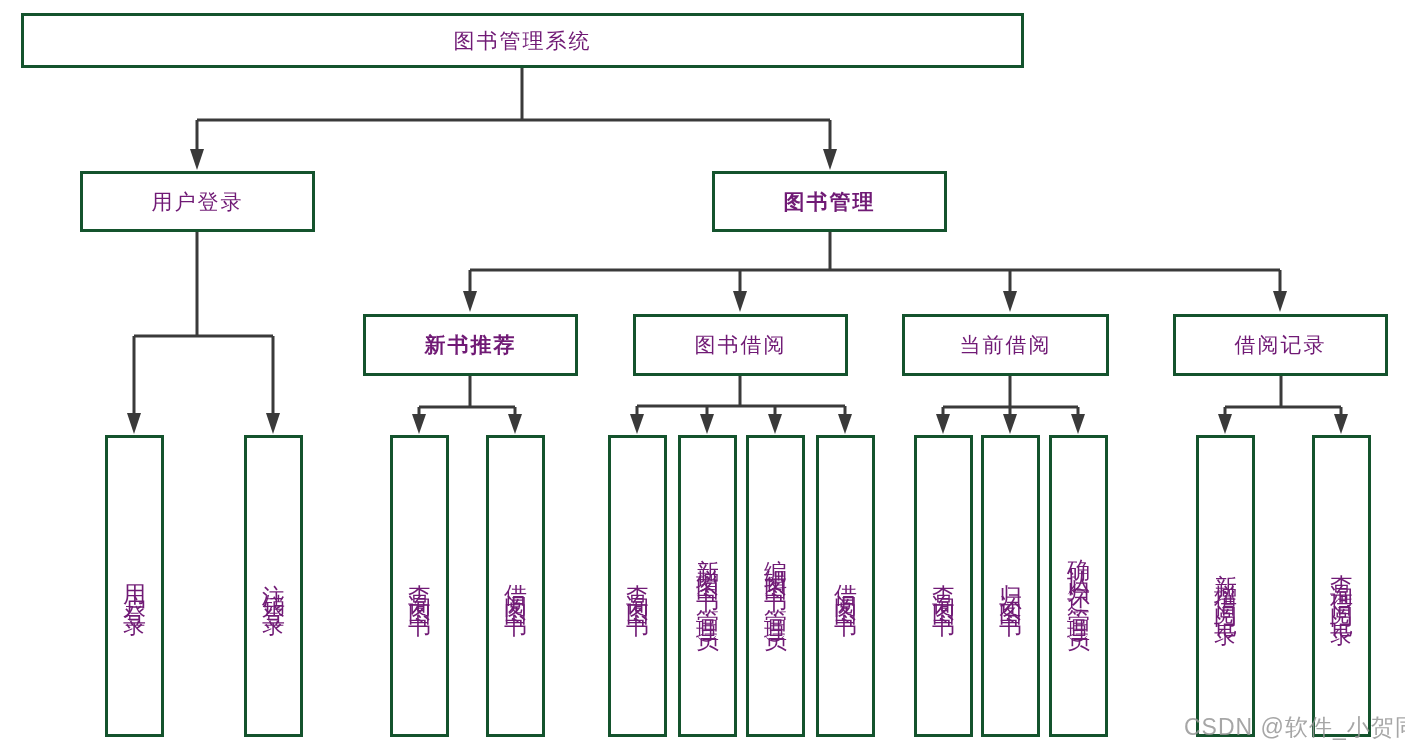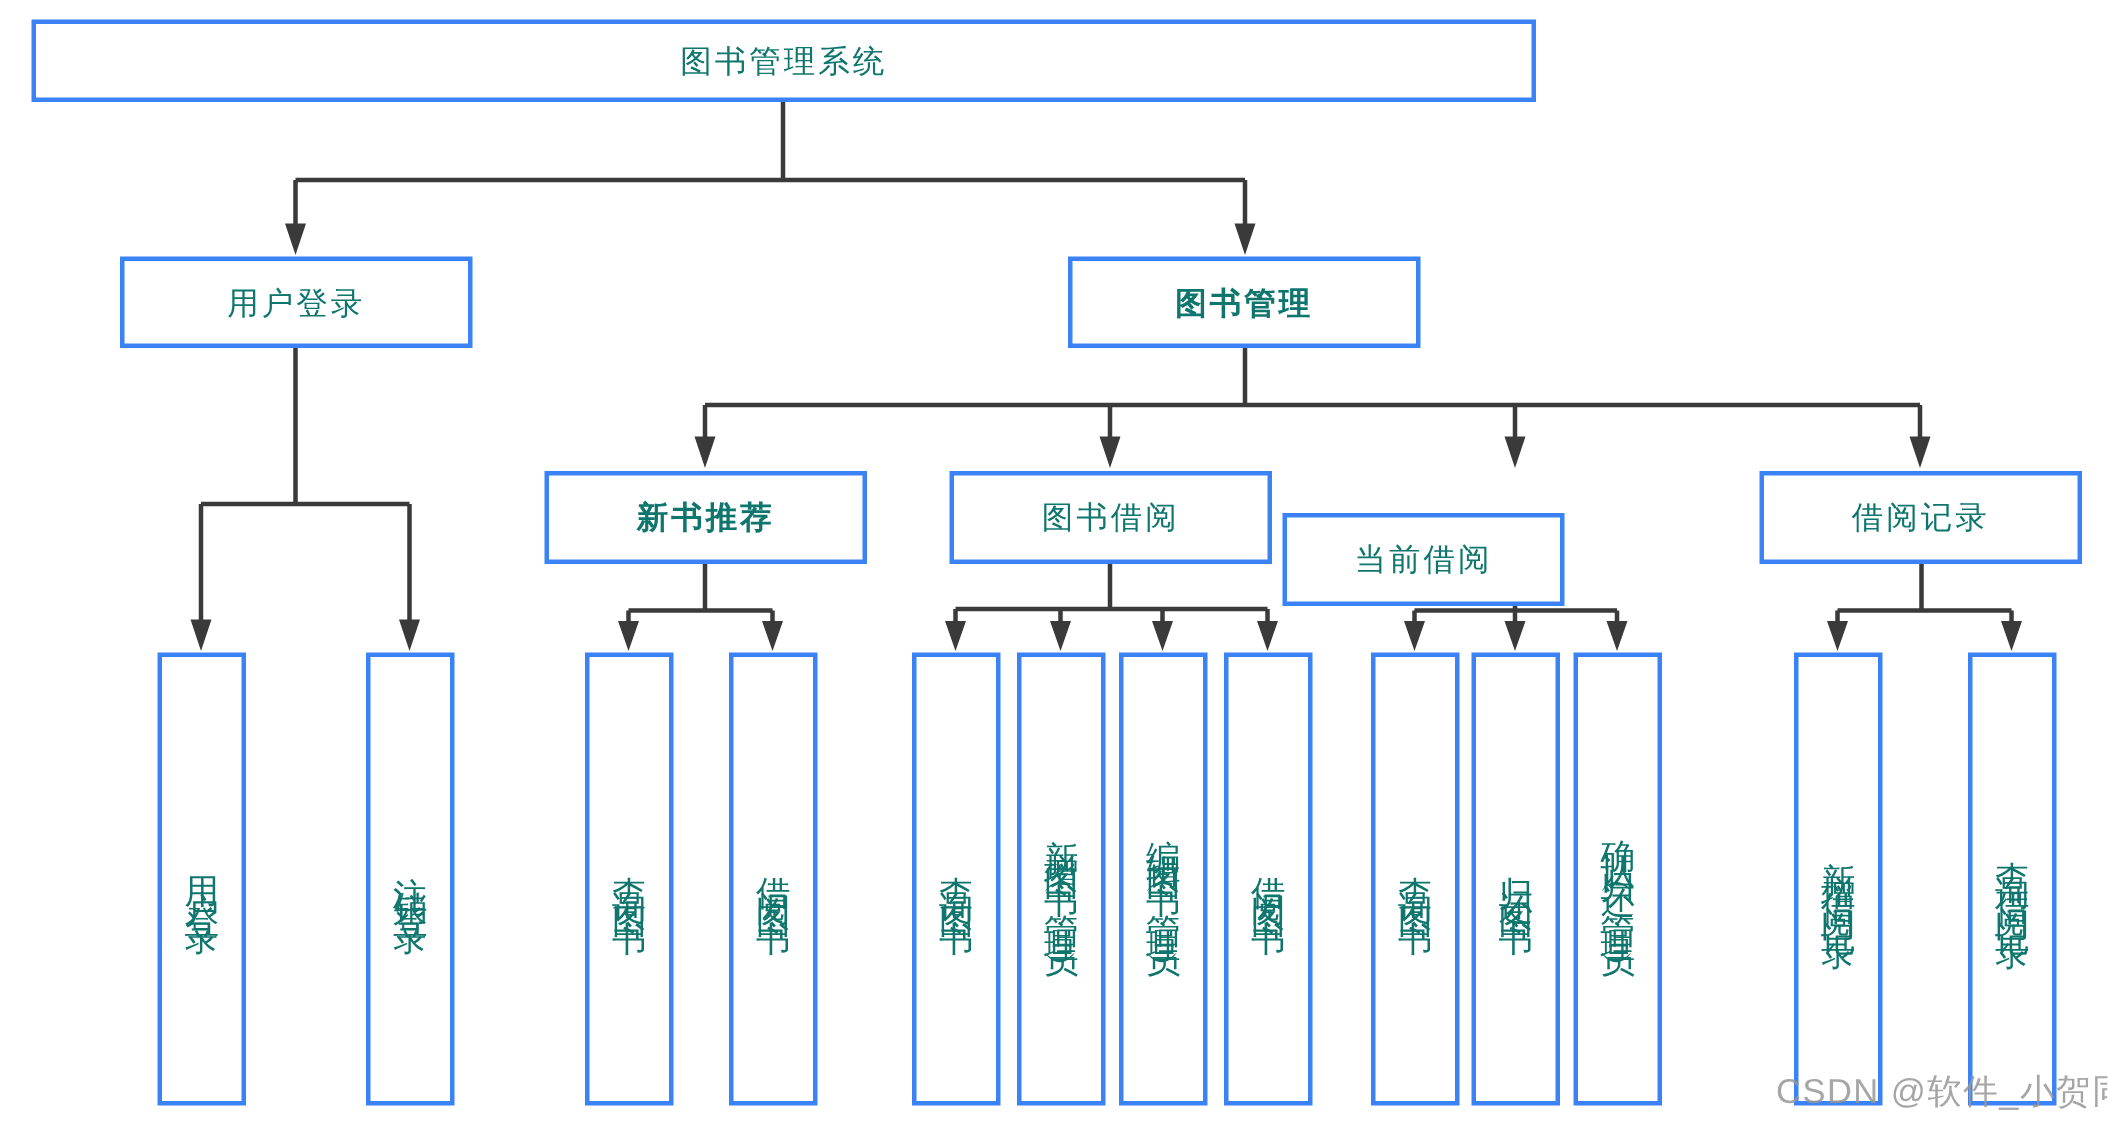--- a/index.html
+++ b/index.html
@@ -20,22 +20,22 @@
     left: 0;
     top: 0;
     width: 1405px;
     height: 747px;
     z-index: 1;
   }
   .node {
     position: absolute;
     box-sizing: border-box;
     background: #ffffff;
-    border: 3px solid #3b82f6;
-    color: #0f766e;
+    border: 3px solid #14532d;
+    color: #701a75;
     display: flex;
     align-items: center;
     justify-content: center;
     z-index: 2;
     text-align: center;
   }
   .node.h-label {
     font-size: 21px;
     letter-spacing: 2px;
     white-space: nowrap;
@@ -102,21 +102,21 @@
     <polygon points="1334,414 1348,414 1341,434" fill="#3a3a3a" stroke="none"></polygon>
   </svg>
 
   <div class="node h-label" style="left:21px; top:13px; width:1003px; height:55px;">图书管理系统</div>
 
   <div class="node h-label" style="left:80px; top:171px; width:235px; height:61px;">用户登录</div>
   <div class="node h-label" style="left:712px; top:171px; width:235px; height:61px;font-weight:bold;">图书管理</div>
 
   <div class="node h-label" style="left:363px; top:314px; width:215px; height:62px;font-weight:bold;">新书推荐</div>
   <div class="node h-label" style="left:633px; top:314px; width:215px; height:62px;">图书借阅</div>
-  <div class="node h-label" style="left:855px; top:314px; width:188px; height:62px;margin-top:28px;">当前借阅</div>
+  <div class="node h-label" style="left:902px; top:314px; width:207px; height:62px;">当前借阅</div>
   <div class="node h-label" style="left:1173px; top:314px; width:215px; height:62px;">借阅记录</div>
 
   <div class="node leaf" style="left:105px; top:435px; width:59px; height:302px;">
     <span class="vtext">用户登录</span>
   </div>
   <div class="node leaf" style="left:244px; top:435px; width:59px; height:302px;">
     <span class="vtext">注销登录</span>
   </div>
 
   <div class="node leaf" style="left:390px; top:435px; width:59px; height:302px;">

